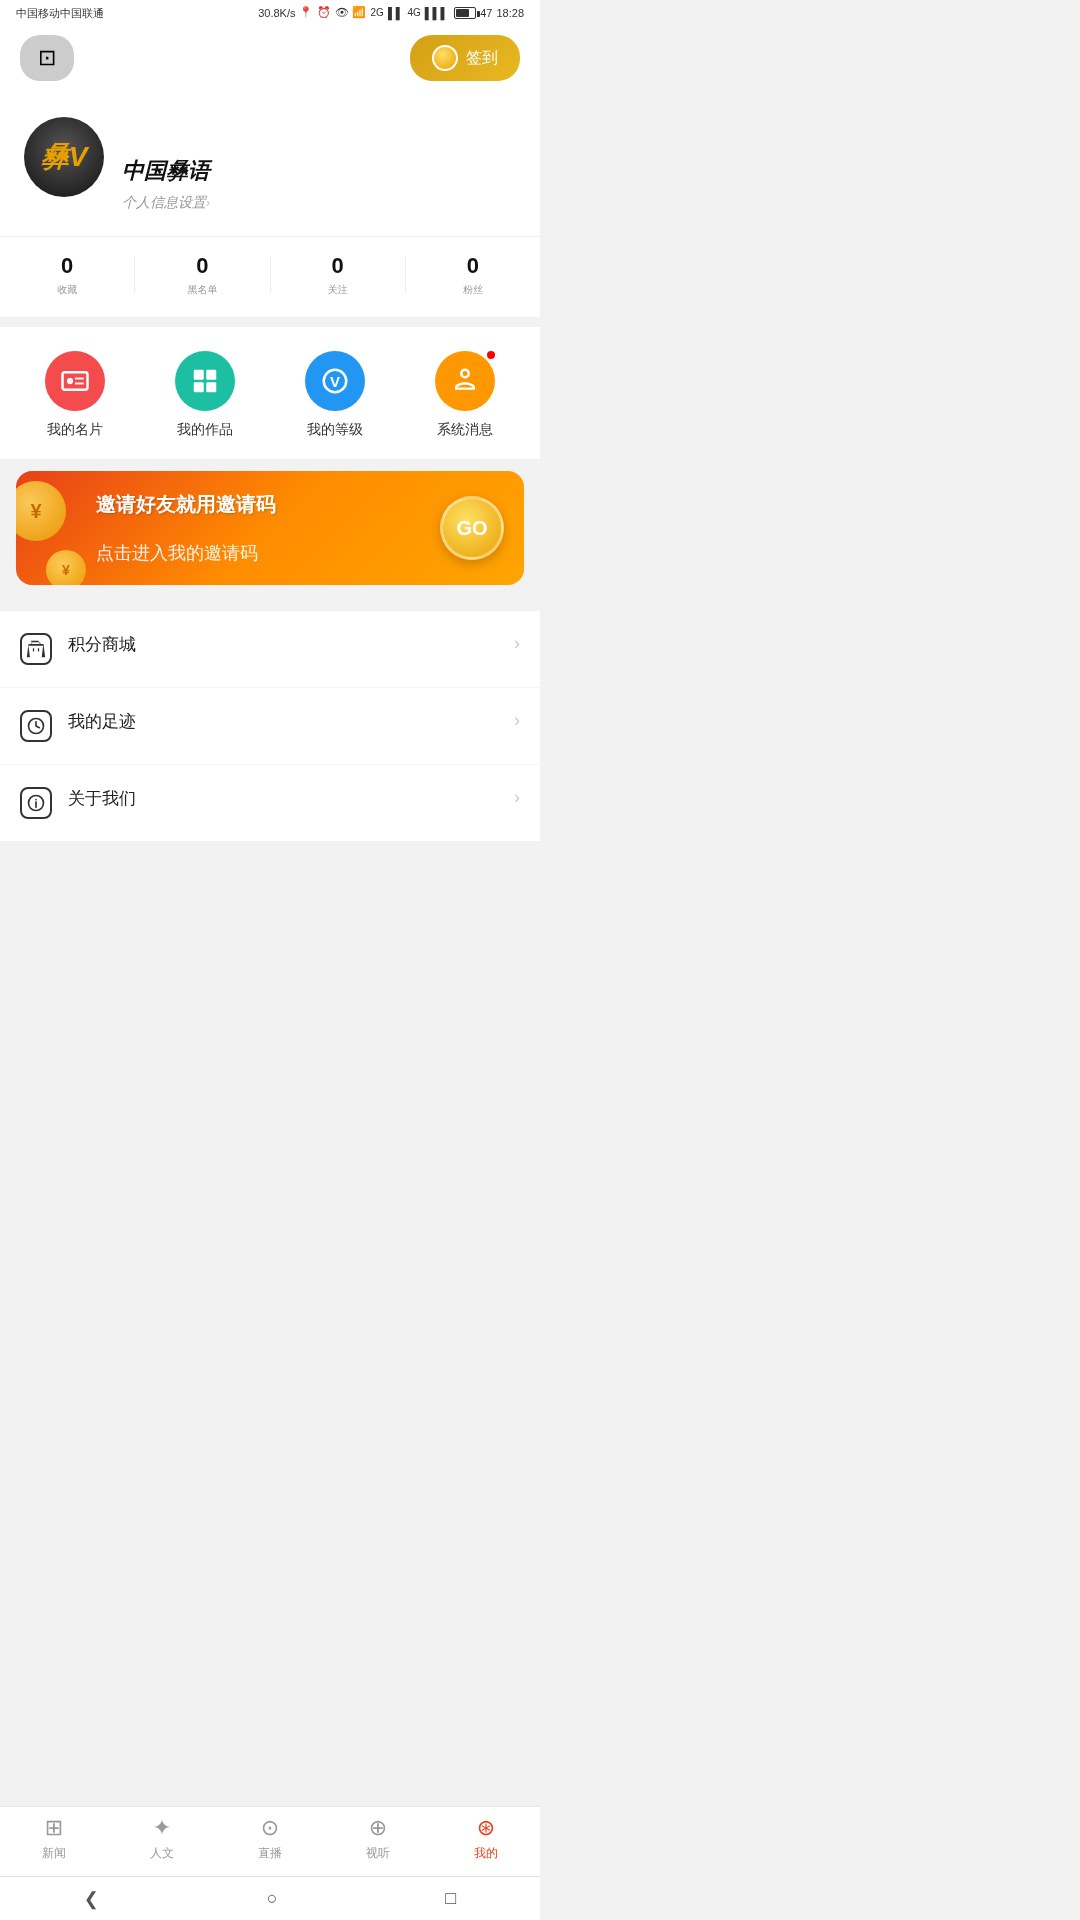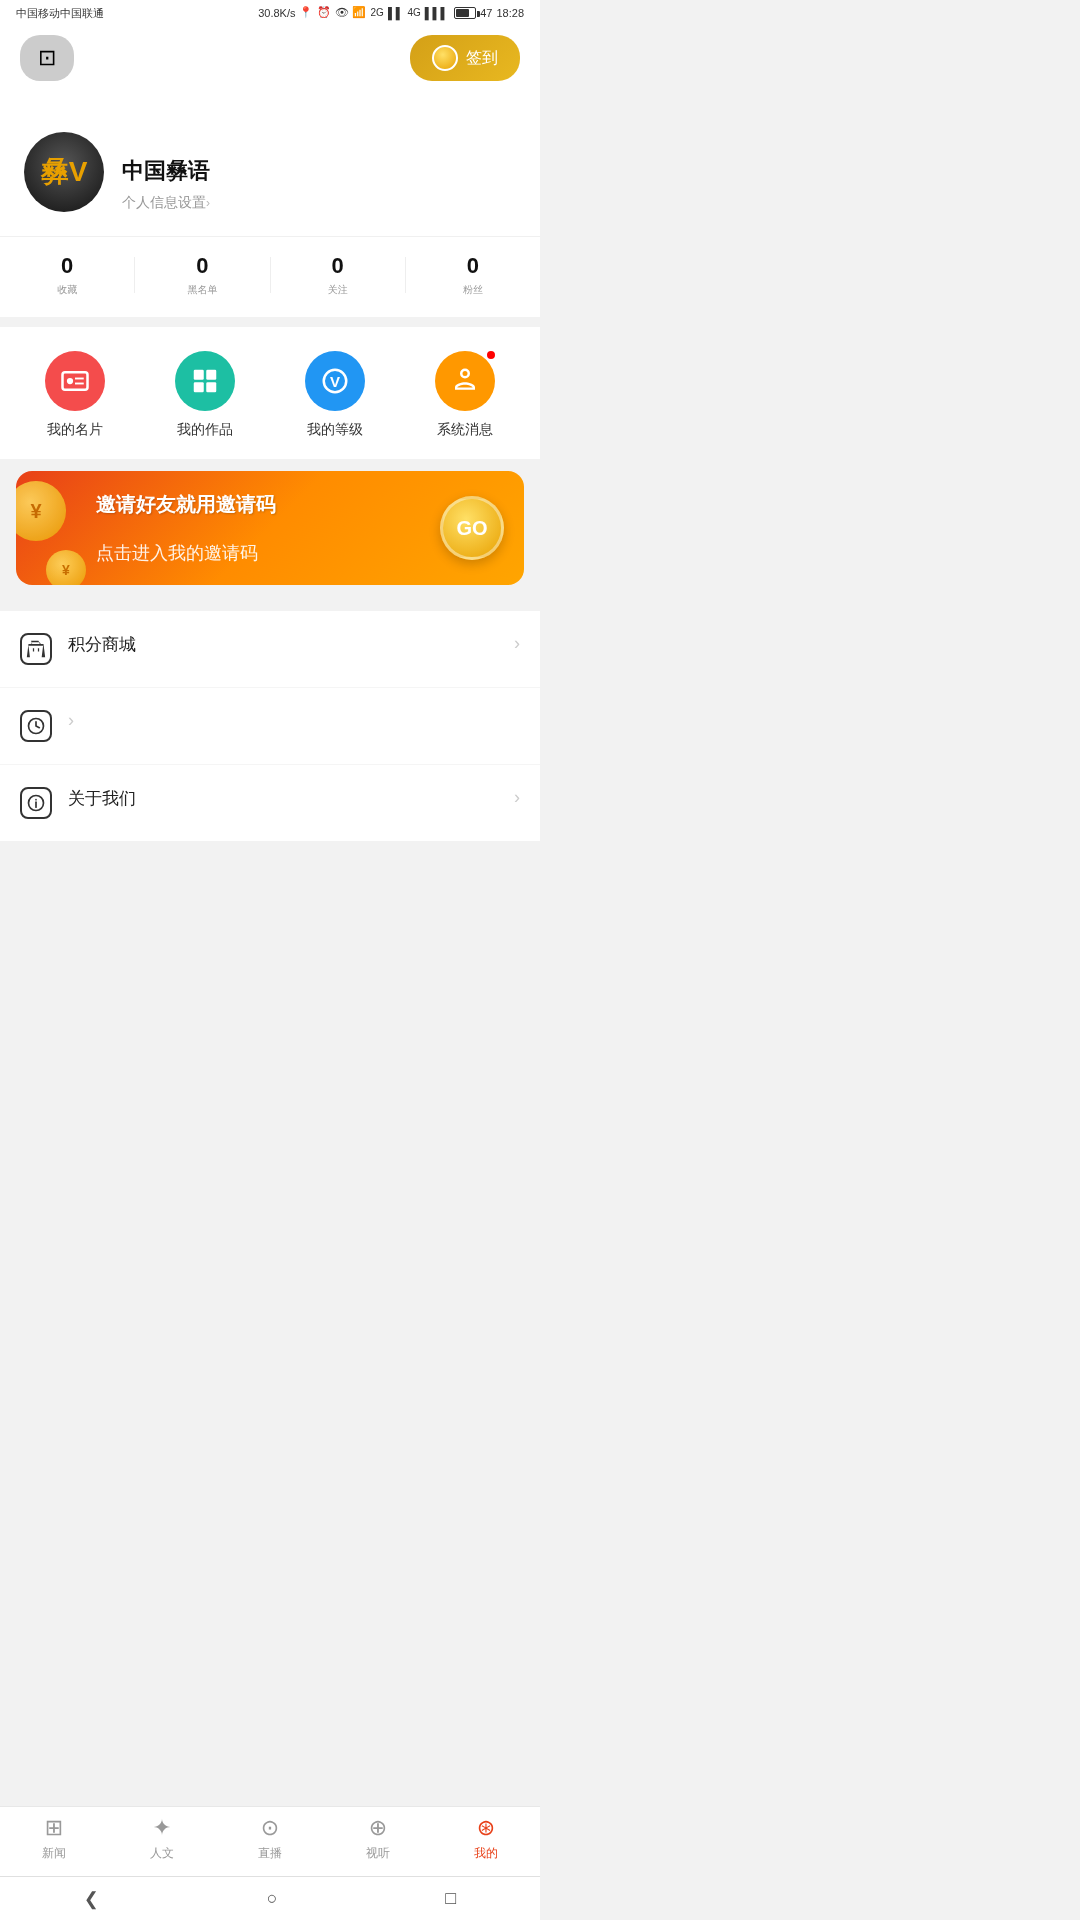--- a/index.html
+++ b/index.html
@@ -83,22 +83,23 @@
       background: radial-gradient(circle at 40% 35%, #ffe066, #e8a000);
       border-radius: 50%;
       border: 2px solid #fff;
     }
 
     
     .profile-section {
       background: #fff;
       padding: 20px 24px 24px;
       display: flex;
-      align-items: flex-end;
+      align-items: flex-start;
       gap: 18px;
+      font-style: italic;
     }
     .avatar {
       width: 80px; height: 80px;
       border-radius: 50%;
       background: #222;
       overflow: hidden;
       flex-shrink: 0;
       display: flex; align-items: center; justify-content: center;
       position: relative;
     }
@@ -432,20 +433,21 @@
       <span class="menu-list-chevron">›</span>
     </div>
 
     <div class="menu-list-item">
       <div class="menu-list-icon">
         <svg width="20" height="20" viewBox="0 0 24 24">
           <circle cx="12" cy="12" r="9" fill="none" stroke="#333" stroke-width="2"></circle>
           <polyline points="12,7 12,12 16,14" fill="none" stroke="#333" stroke-width="2" stroke-linecap="round"></polyline>
         </svg>
       </div>
+      <span class="menu-list-text">我的足迹</span>
       <span class="menu-list-chevron">›</span>
     </div>
 
     <div class="menu-list-item">
       <div class="menu-list-icon">
         <svg width="20" height="20" viewBox="0 0 24 24">
           <circle cx="12" cy="12" r="9" fill="none" stroke="#333" stroke-width="2"></circle>
           <circle cx="12" cy="8" r="1" fill="#333"></circle>
           <line x1="12" y1="11" x2="12" y2="17" stroke="#333" stroke-width="2" stroke-linecap="round"></line>
         </svg>

